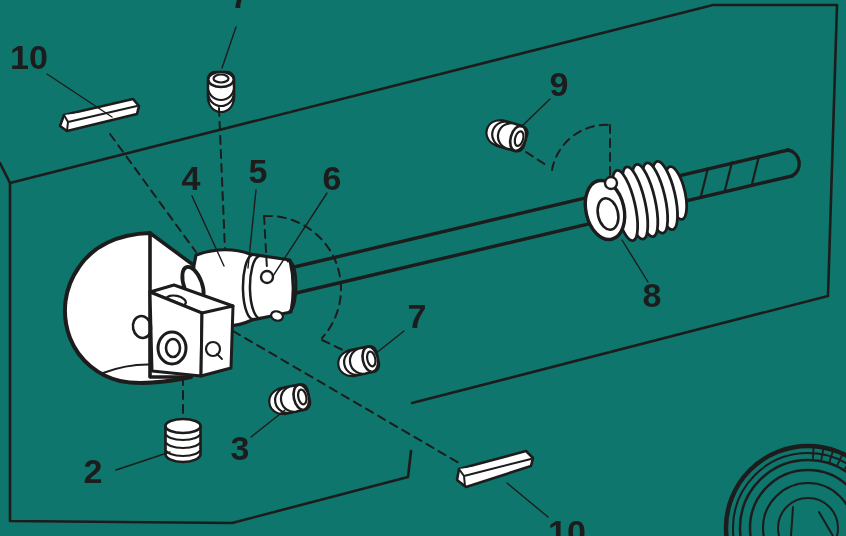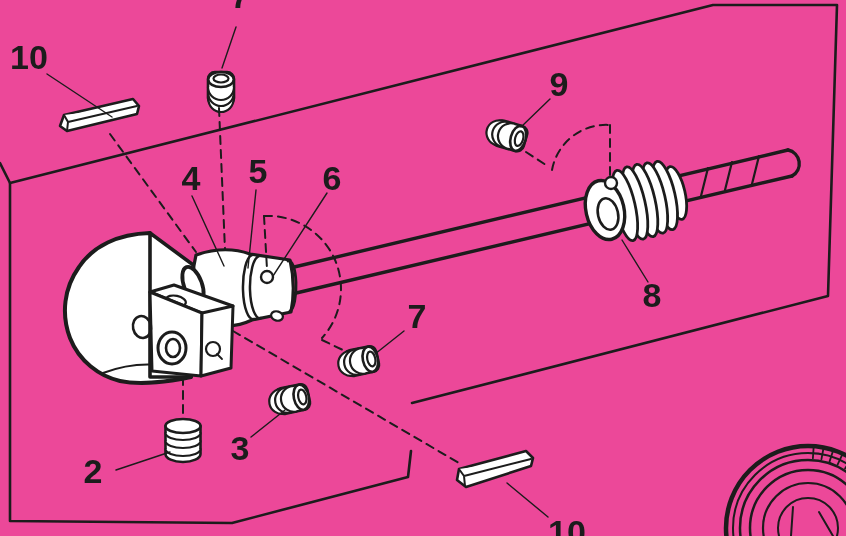--- a/index.html
+++ b/index.html
@@ -1,20 +1,20 @@
 <!DOCTYPE html>
 <html><head>
 <meta charset="utf-8">
 <style>
   html,body{margin:0;padding:0;background:#fff;}
   #stage{
     position:relative;
     width:846px;height:536px;
     overflow:hidden;
-    background:#ec4899;
+    background:#0f766e;
     font-family:"Liberation Sans", sans-serif;
   }
   #artwork{position:absolute;left:0;top:0;}
   .part-label{
     position:absolute;
     transform:translate(-50%,-50%);
     font-family:"Liberation Sans", sans-serif;
     font-size:34px;
     font-weight:700;
     color:#1c1c1c;

